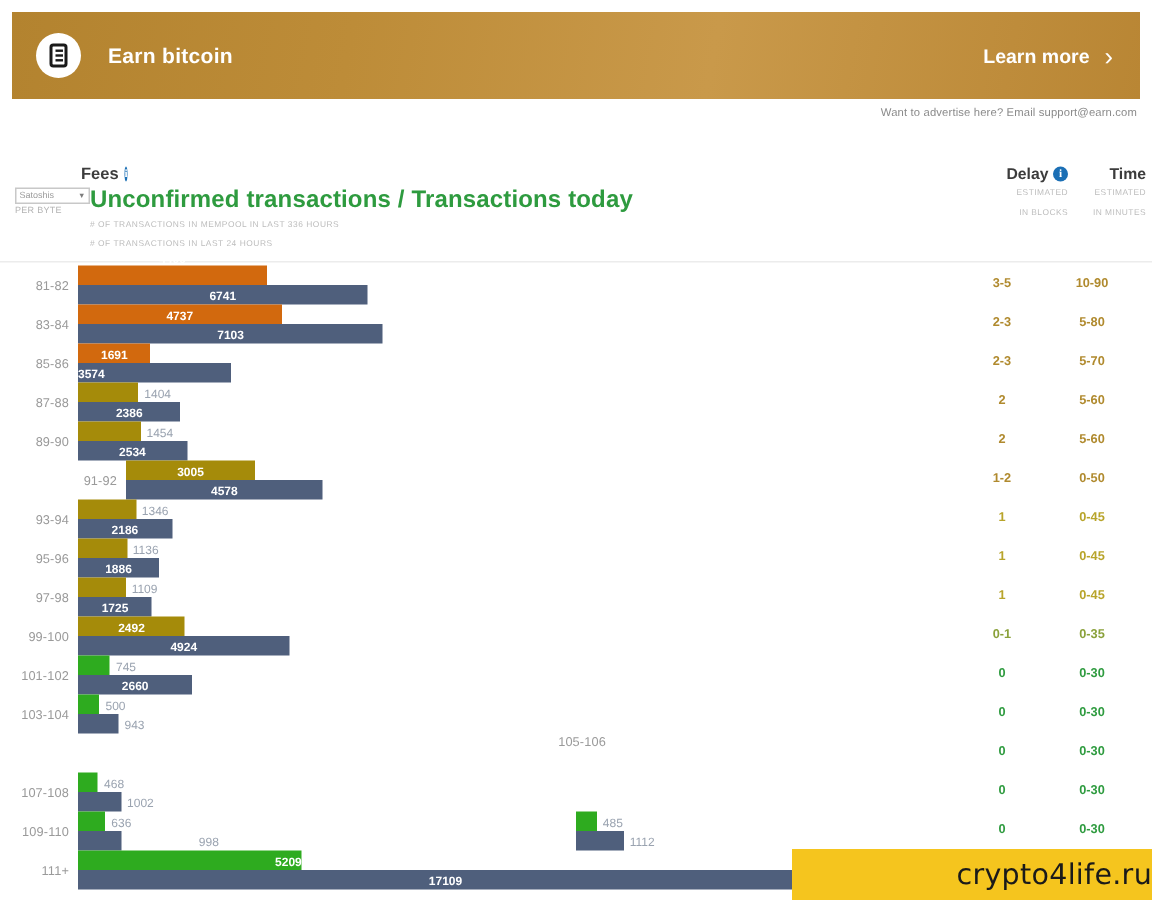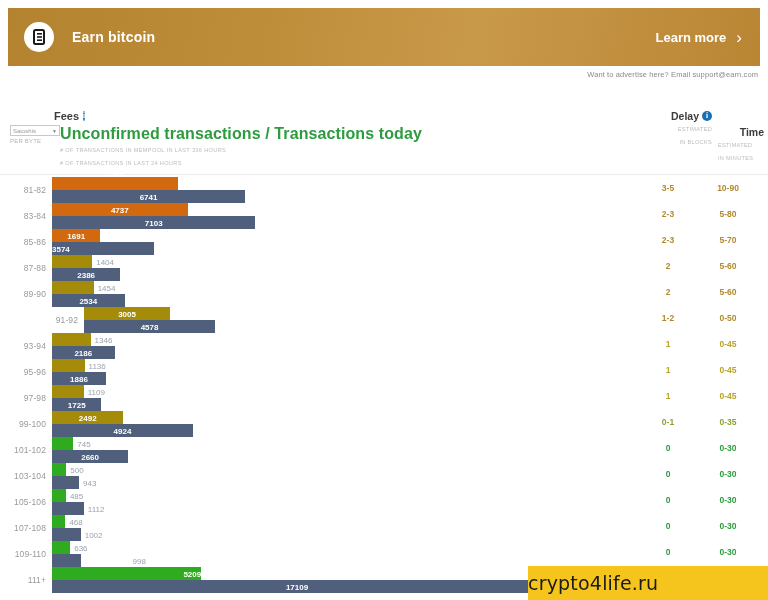--- a/index.html
+++ b/index.html
@@ -56,21 +56,21 @@
   }
   .fees-select .caret { font-size:5px; color:#7d7d7d; }
   .fees-unit { margin-top:2px; font-size:6px; color:#b3b3b3; letter-spacing:.2px; }
 
   .tx-block { position:absolute; left:60px; top:2px; }
   .tx-title { font-size:16px; font-weight:bold; color:#2e9b3f; letter-spacing:.1px;margin-top:15px; }
   .tx-title .sep { color:#2e9b3f; font-weight:bold; }
   .tx-sub { margin-top:3px; font-size:5.6px; color:#bdbdbd; letter-spacing:.35px; line-height:1.75; }
 
   .delay-block { position:absolute; left:660px; top:2px; width:52px; text-align:right; }
-  .time-block  { position:absolute; left:718px; top:18px; width:46px; text-align:left; }
+  .time-block  { position:absolute; left:718px; top:2px; width:46px; text-align:right; }
   .col-label-row { display:flex; align-items:center; justify-content:flex-end; gap:3px; }
   .col-label { font-size:10.5px; font-weight:bold; color:#3c3c3c; }
   .col-sub { margin-top:3px; font-size:5.6px; color:#bdbdbd; letter-spacing:.3px; line-height:1.75; }
 
   
   .chart { position:absolute; left:0; top:160px; width:768px; height:440px; overflow:hidden; }
   .divider { position:absolute; left:0; top:14px; width:768px; height:1px; background:#ececec; }
 
   .row { position:absolute; left:0; width:768px; display:flex; align-items:center; }
   .axis-label {
@@ -93,21 +93,21 @@
     font-size:8.5px; font-weight:bold;
   }
   .time-cell {
     position:absolute; left:700px; width:56px; text-align:center;
     font-size:8.5px; font-weight:bold;
   }
 
   
   .watermark {
     position:absolute; left:528px; top:566px; width:240px; height:34px;
-    background:#f5c51e; display:flex; align-items:center; justify-content:flex-start;
+    background:#f5c51e; display:flex; align-items:center; justify-content:flex-end;
   }
   .watermark-text {
     font-size:19px; color:#1a1a1a; letter-spacing:.2px;
     font-family:"DejaVu Sans", sans-serif;
   }
 </style>
 </head>
 <body>
 
 <div id="root">
@@ -299,21 +299,21 @@
         <div class="axis-label">103-104</div>
         <div class="bars" style="height: 26px;">
           <div class="bar" style="top: 0px; width: 14.3199px; background: rgb(46, 171, 31);"></div>
           <span class="bar-value outside" style="top: 2.5px; left: 18.3199px;">500</span>
           <div class="bar" style="top: 13px; width: 27.0074px; background: rgb(79, 95, 124);"></div>
           <span class="bar-value outside" style="top: 15.5px; left: 31.0074px;">943</span>
         </div>
       </div>
       <div class="delay-cell" style="top: 309px; color: rgb(46, 155, 63);">0</div>
       <div class="time-cell" style="top: 309px; color: rgb(46, 155, 63);">0-30</div>
-      <div class="row" style="top: 329px; height: 26px;">
+      <div class="row" style="top: 329px; height: 26px; flex-direction: column;">
         <div class="axis-label">105-106</div>
         <div class="bars" style="height: 26px;">
           <div class="bar" style="top: 0px; width: 13.8904px; background: rgb(46, 171, 31);"></div>
           <span class="bar-value outside" style="top: 2.5px; left: 17.8904px;">485</span>
           <div class="bar" style="top: 13px; width: 31.8476px; background: rgb(79, 95, 124);"></div>
           <span class="bar-value outside" style="top: 15.5px; left: 35.8476px;">1112</span>
         </div>
       </div>
       <div class="delay-cell" style="top: 335px; color: rgb(46, 155, 63);">0</div>
       <div class="time-cell" style="top: 335px; color: rgb(46, 155, 63);">0-30</div>

